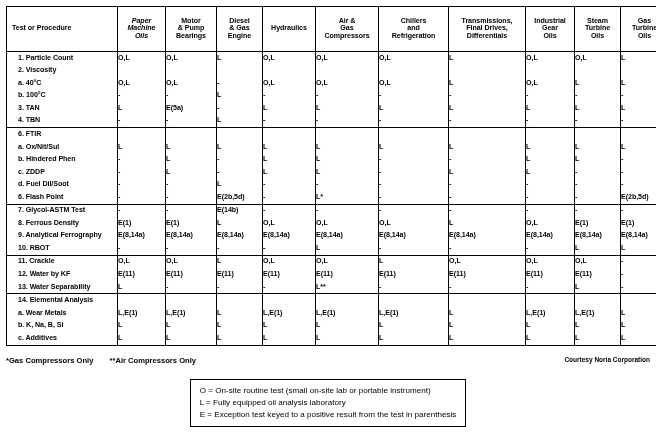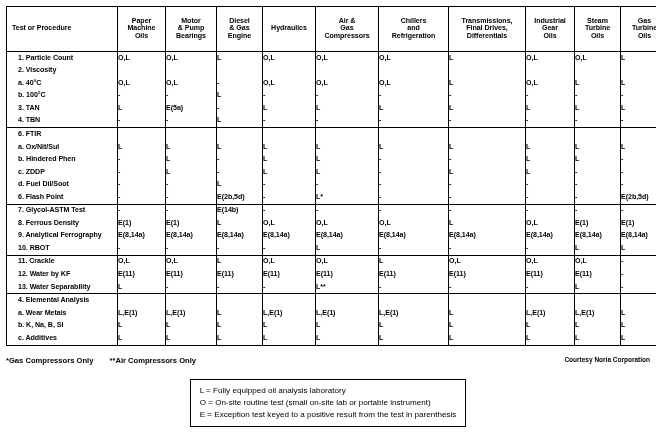--- a/index.html
+++ b/index.html
@@ -118,21 +118,21 @@
 </style>
 </head>
 <body>
 
 <div class="sheet">
 
   <table class="matrix">
     <thead>
       <tr>
         <th class="rowhead-cell" style="width:105px">Test or Procedure</th>
-      <th style="width: 47px;">
+      <th style="width: 47px; font-style: italic;">
             <span class="hdr-line">Paper</span>
             <span class="hdr-line">Machine</span>
             <span class="hdr-line">Oils</span>
           </th>
           <th style="width: 50px;">
             <span class="hdr-line">Motor</span>
             <span class="hdr-line">&amp; Pump</span>
             <span class="hdr-line">Bearings</span>
           </th>
           <th style="width: 45px;">
@@ -417,21 +417,21 @@
           <td>-</td>
           <td>-</td>
           <td>L**</td>
           <td>-</td>
           <td>-</td>
           <td>-</td>
           <td>L</td>
           <td>-</td>
         </tr>
         <tr>
-          <td class="rowhead-cell">4. Elemental Analysis</td>
+          <td class="rowhead-cell">14. Elemental Analysis</td>
           <td></td>
           <td></td>
           <td></td>
           <td></td>
           <td></td>
           <td></td>
           <td></td>
           <td></td>
           <td></td>
           <td></td>
@@ -481,19 +481,19 @@
   <div class="footnotes">
     <div class="fn-left">
       <span>*Gas Compressors Only</span>
       <span>**Air Compressors Only</span>
     </div>
     <div class="fn-right">Courtesy Noria Corporation</div>
   </div>
 
   <div class="legend-wrap">
     <div class="legend">
+        <span class="legend-line">O = On-site routine test (small on-site lab or portable instrument)</span>
         <span class="legend-line">L = Fully equipped oil analysis laboratory</span>
-        <span class="legend-line">O = On-site routine test (small on-site lab or portable instrument)</span>
         <span class="legend-line">E = Exception test keyed to a positive result from the test in parenthesis</span>
       </div>
   </div>
 
 </div>
 
 </body></html>

